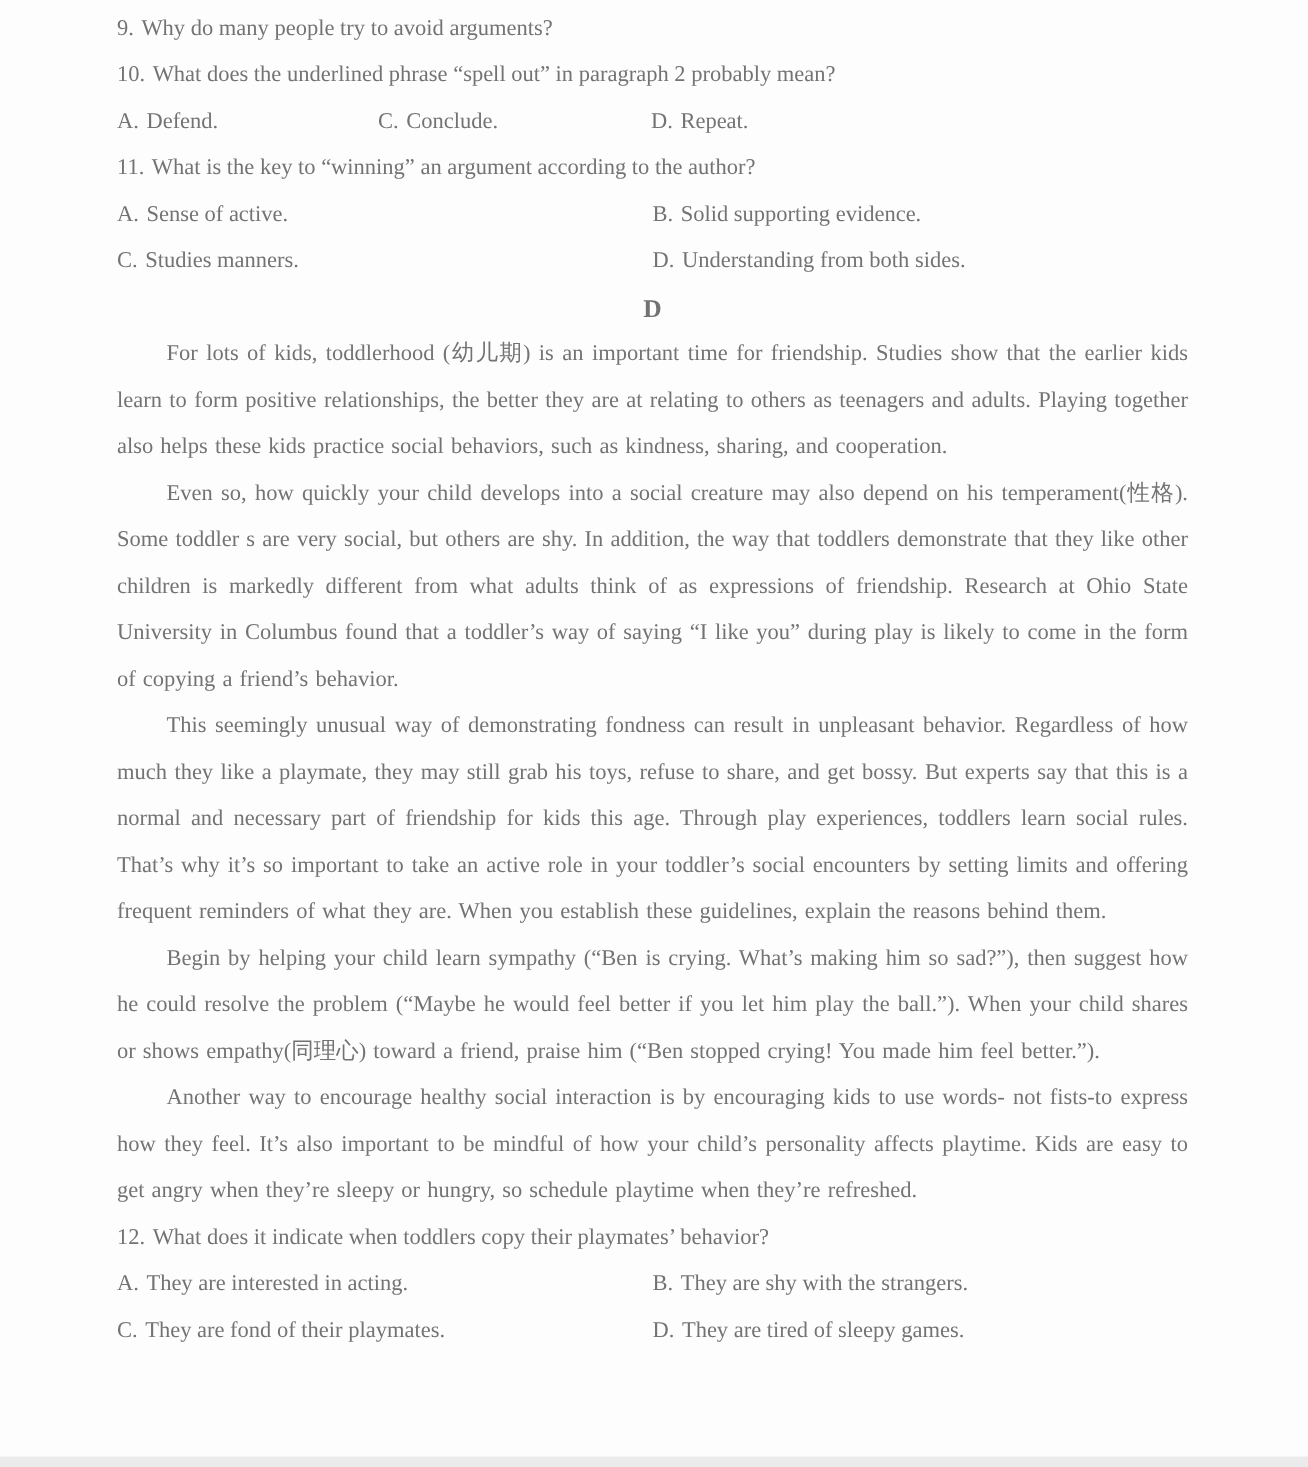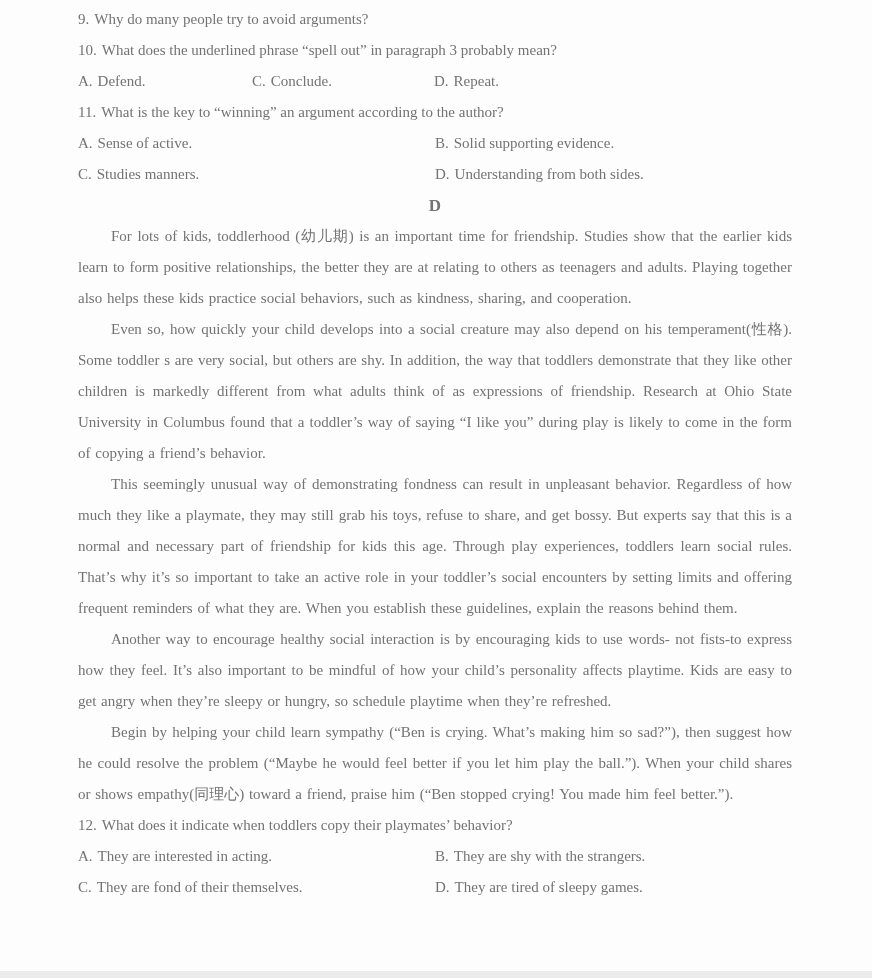--- a/index.html
+++ b/index.html
@@ -44,21 +44,21 @@
 </head>
 <body>
 
 <div class="page">
 
   <div class="question-line">
     <span class="q-num">9.</span><span class="q-text">Why do many people try to avoid arguments?</span>
   </div>
 
   <div class="question-line">
-    <span class="q-num">10.</span><span class="q-text">What does the underlined phrase “spell out” in paragraph 3 probably mean?</span>
+    <span class="q-num">10.</span><span class="q-text">What does the underlined phrase “spell out” in paragraph 2 probably mean?</span>
   </div>
   <div class="opts four-col">
     <div class="opt">
       <span class="opt-label">A.</span><span class="opt-text">Defend.</span>
     </div>
     <div class="opt">
       <span class="opt-label">C.</span><span class="opt-text">Conclude.</span>
     </div>
     <div class="opt">
       <span class="opt-label">D.</span><span class="opt-text">Repeat.</span>
@@ -82,37 +82,37 @@
     </div>
     <div class="opt">
       <span class="opt-label">D.</span><span class="opt-text">Understanding from both sides.</span>
     </div>
   </div>
 
   <div class="section-heading">D</div>
   <p class="para">For lots of kids, toddlerhood (幼儿期) is an important time for friendship. Studies show that the earlier kids learn to form positive relationships, the better they are at relating to others as teenagers and adults. Playing together also helps these kids practice social behaviors, such as kindness, sharing, and cooperation.</p>
   <p class="para">Even so, how quickly your child develops into a social creature may also depend on his temperament(性格). Some toddler s are very social, but others are shy. In addition, the way that toddlers demonstrate that they like other children is markedly different from what adults think of as expressions of friendship. Research at Ohio State University in Columbus found that a toddler’s way of saying “I like you” during play is likely to come in the form of copying a friend’s behavior.</p>
   <p class="para">This seemingly unusual way of demonstrating fondness can result in unpleasant behavior. Regardless of how much they like a playmate, they may still grab his toys, refuse to share, and get bossy. But experts say that this is a normal and necessary part of friendship for kids this age. Through play experiences, toddlers learn social rules. That’s why it’s so important to take an active role in your toddler’s social encounters by setting limits and offering frequent reminders of what they are. When you establish these guidelines, explain the reasons behind them.</p>
+  <p class="para">Begin by helping your child learn sympathy (“Ben is crying. What’s making him so sad?”), then suggest how he could resolve the problem (“Maybe he would feel better if you let him play the ball.”). When your child shares or shows empathy(同理心) toward a friend, praise him (“Ben stopped crying! You made him feel better.”).</p>
   <p class="para">Another way to encourage healthy social interaction is by encouraging kids to use words- not fists-to express how they feel. It’s also important to be mindful of how your child’s personality affects playtime. Kids are easy to get angry when they’re sleepy or hungry, so schedule playtime when they’re refreshed.</p>
-  <p class="para">Begin by helping your child learn sympathy (“Ben is crying. What’s making him so sad?”), then suggest how he could resolve the problem (“Maybe he would feel better if you let him play the ball.”). When your child shares or shows empathy(同理心) toward a friend, praise him (“Ben stopped crying! You made him feel better.”).</p>
 
   <div class="question-line">
     <span class="q-num">12.</span><span class="q-text">What does it indicate when toddlers copy their playmates’ behavior?</span>
   </div>
   <div class="opts two-col">
     <div class="opt">
       <span class="opt-label">A.</span><span class="opt-text">They are interested in acting.</span>
     </div>
     <div class="opt">
       <span class="opt-label">B.</span><span class="opt-text">They are shy with the strangers.</span>
     </div>
   </div>
   <div class="opts two-col">
     <div class="opt">
-      <span class="opt-label">C.</span><span class="opt-text">They are fond of their themselves.</span>
+      <span class="opt-label">C.</span><span class="opt-text">They are fond of their playmates.</span>
     </div>
     <div class="opt">
       <span class="opt-label">D.</span><span class="opt-text">They are tired of sleepy games.</span>
     </div>
   </div>
 
   <div class="scan-edge"></div>
 </div>
 
 </body></html>

